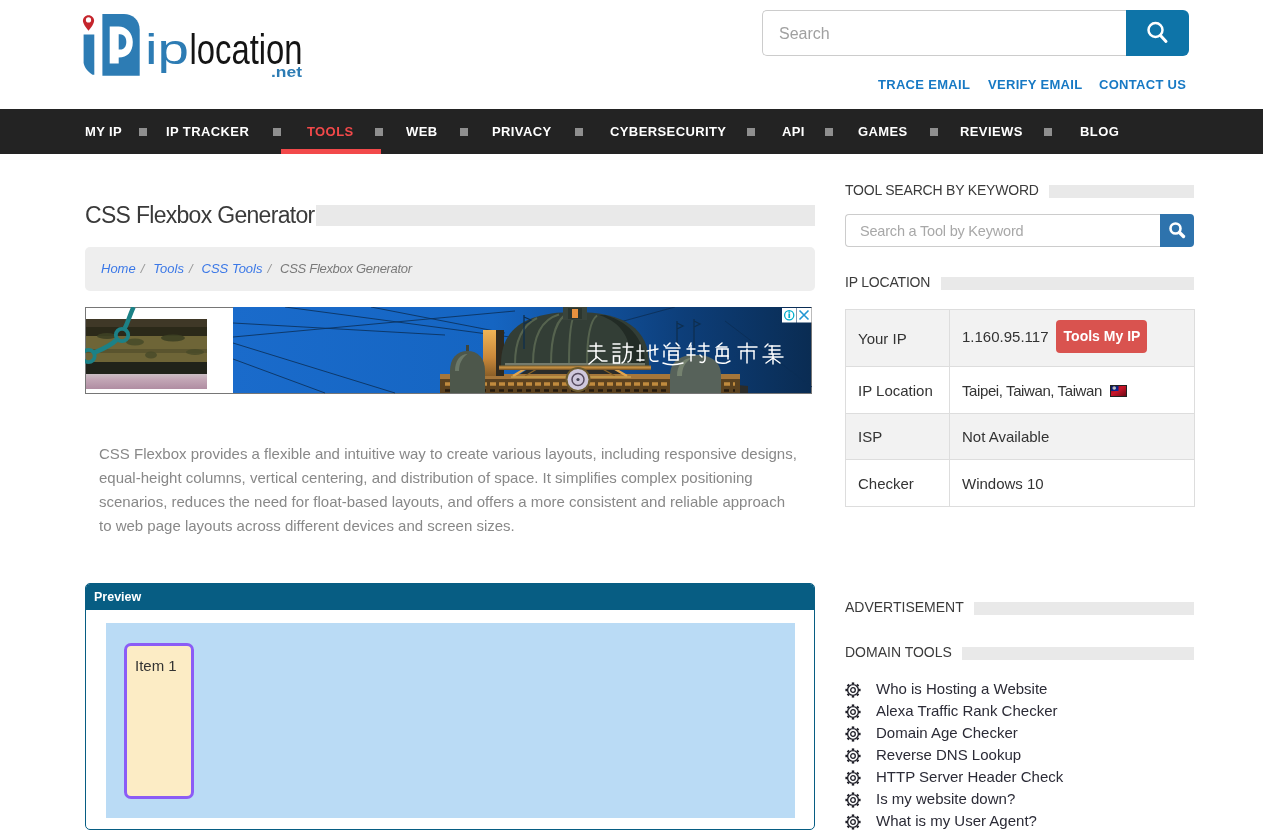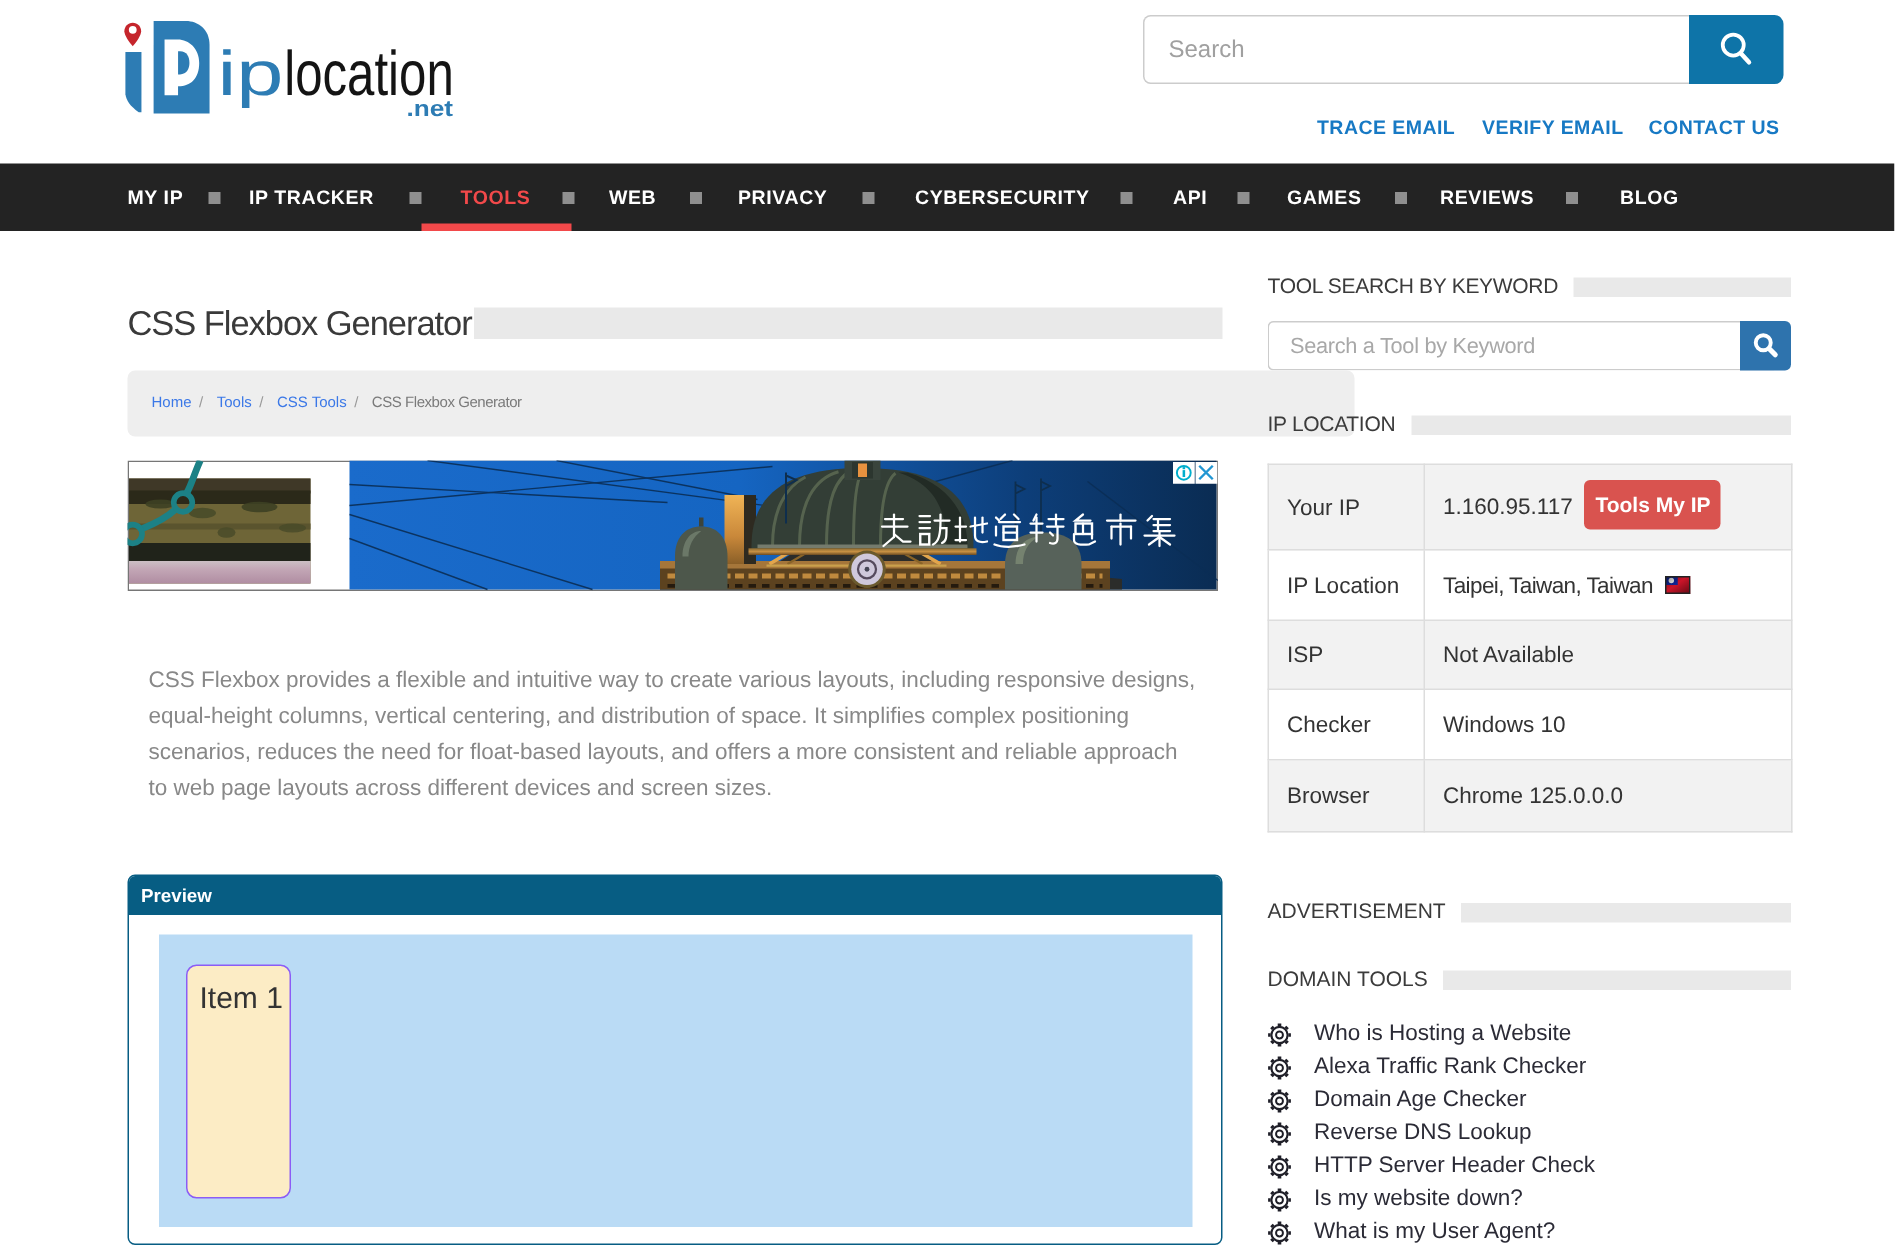--- a/index.html
+++ b/index.html
@@ -18,33 +18,33 @@
 #srch span { position:absolute; left:16px; top:14px; font-size:16px; color:#a0a0a0; }
 #srchbtn { position:absolute; left:1126px; top:10px; width:63px; height:46px; background:#0e74a8; border-radius:0 6px 6px 0; }
 .toplink { position:absolute; top:77px; font-size:13px; font-weight:bold; color:#1779c4; letter-spacing:.3px; }
 
 
 .h-bar { position:absolute; background:#e9e9e9; }
 h1 { position:absolute; left:85px; top:202px; font-size:23px; font-weight:normal; color:#3a3a3a; letter-spacing:-0.7px; }
 .sideh { position:absolute; font-size:14px; font-weight:normal; color:#3b3b3b; letter-spacing:-0.2px;text-align:center; }
 
 
-#bc { position:absolute; left:85px; top:247px; width:818px; height:44px; background:#eee; border-radius:5px; font-size:10px; line-height:44px; color:#7a7a7a; }
+#bc { position:absolute; left:85px; top:247px; width:730px; height:44px; background:#eee; border-radius:5px; font-size:13px; line-height:44px; color:#7a7a7a;font-style:italic; }
 #bc a { color:#3b78e7; }
 #bc span.sep { color:#999; margin:0 9px 0 5px; }
 #bc .inner { margin-left:16px; }
 
 
 #desc { position:absolute; left:99px; top:442px; font-size:15px; line-height:24px; color:#888; white-space:nowrap; }
 
 
 #panel { position:absolute; left:85px; top:583px; width:730px; height:247px; border:1px solid #075d83; border-radius:5px; background:#fff; }
 #panel .hdr { height:26px; background:#075d83; border-radius:4px 4px 0 0; color:#fff; font-size:12.5px; font-weight:bold; line-height:26px; padding-left:8px; }
 #flexarea { position:absolute; left:20px; top:39px; width:689px; height:195px; background:#badbf5; }
-#item1 { position:absolute; left:18px; top:20px; width:70px; height:156px; background:#fcecc5; border:1px solid #8b5cf6; border-radius:7px; font-size:20px; color:#333; padding:11px 0 0 8px; }
+#item1 { position:absolute; left:18px; top:20px; width:70px; height:156px; background:#fcecc5; border:3px solid #8b5cf6; border-radius:7px; font-size:15px; color:#333; padding:11px 0 0 8px; }
 
 
 #iptab { position:absolute; left:845px; top:309px; width:350px; border-collapse:collapse; font-size:15px; color:#333; }
 #iptab td { border:1px solid #ddd; padding-left:12px; }
 #iptab tr.g td { background:#f2f2f2; }
 #iptab td.lbl { width:104px; }
 #hidebtn { display:inline-block; background:#d9534f; color:#fff; font-weight:bold; font-size:14px; border-radius:4px; width:91px; height:33px; line-height:33px; text-align:center; margin-left:8px; vertical-align:middle; position:relative; top:-2px; }
 
 
 .dtool { position:absolute; left:876px; font-size:15px; color:#2b2b36; }
@@ -365,24 +365,20 @@
   </td>
       </tr>
   <tr class="g" style="height:46px;">
         <td class="lbl">ISP</td>
         <td>Not Available</td>
       </tr>
   <tr style="height:47px;">
         <td class="lbl">Checker</td>
         <td>Windows 10</td>
       </tr>
-  <tr class="g" style="height:48px;">
-        <td class="lbl">Browser</td>
-        <td>Chrome 125.0.0.0</td>
-      </tr>
 </tbody>
   </table>
 
 <div class="sideh" style="left:845px; top:599px; letter-spacing:0;">ADVERTISEMENT</div>
 <div class="h-bar" style="left:974px; top:602px; width:220px; height:13px;"></div>
 
 <div class="sideh" style="left:845px; top:644px; letter-spacing:0;">DOMAIN TOOLS</div>
 <div class="h-bar" style="left:962px; top:647px; width:232px; height:13px;"></div>
 
 <div class="dtool" style="top:680px;">Who is Hosting a Website</div>

